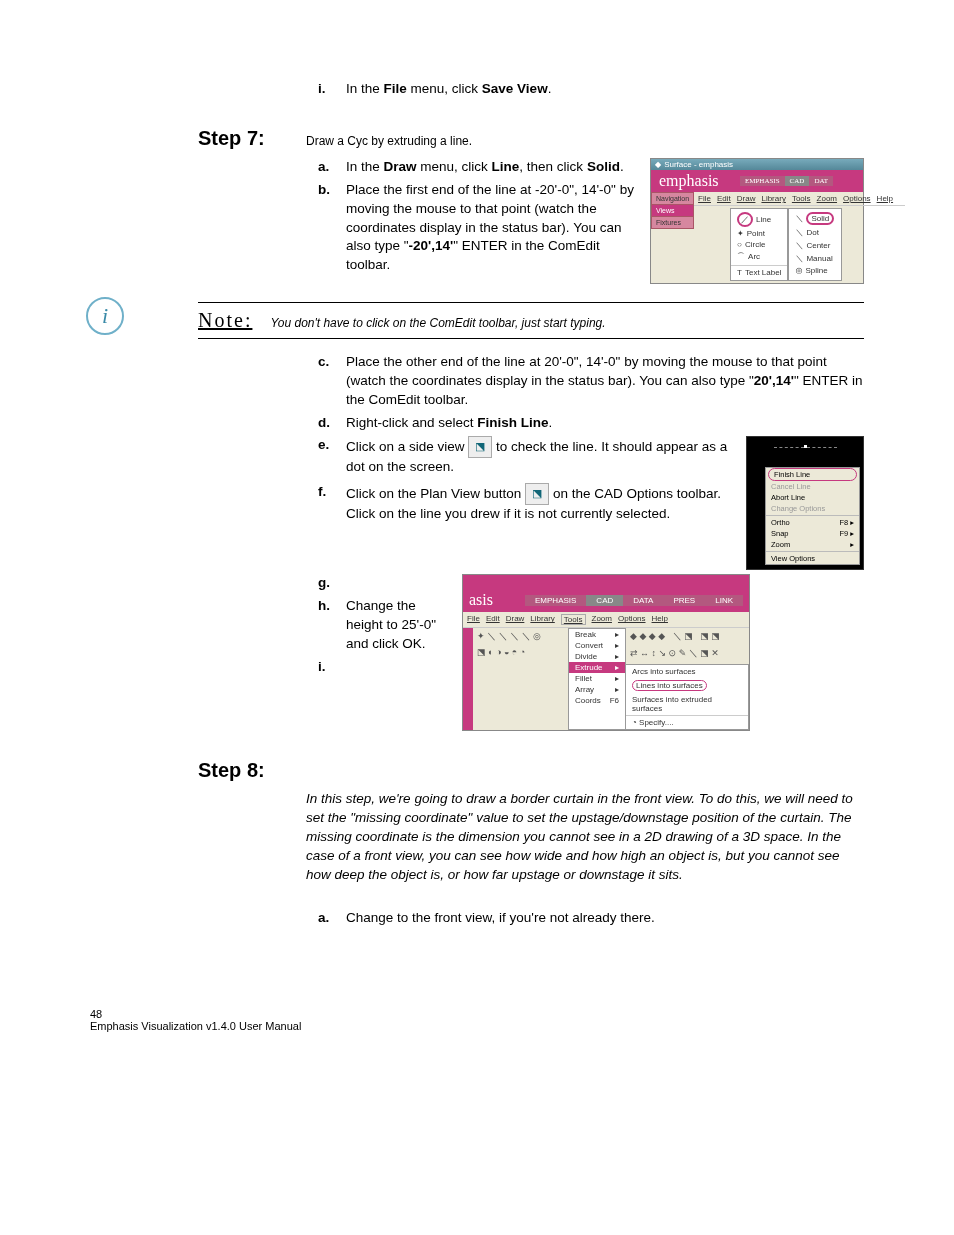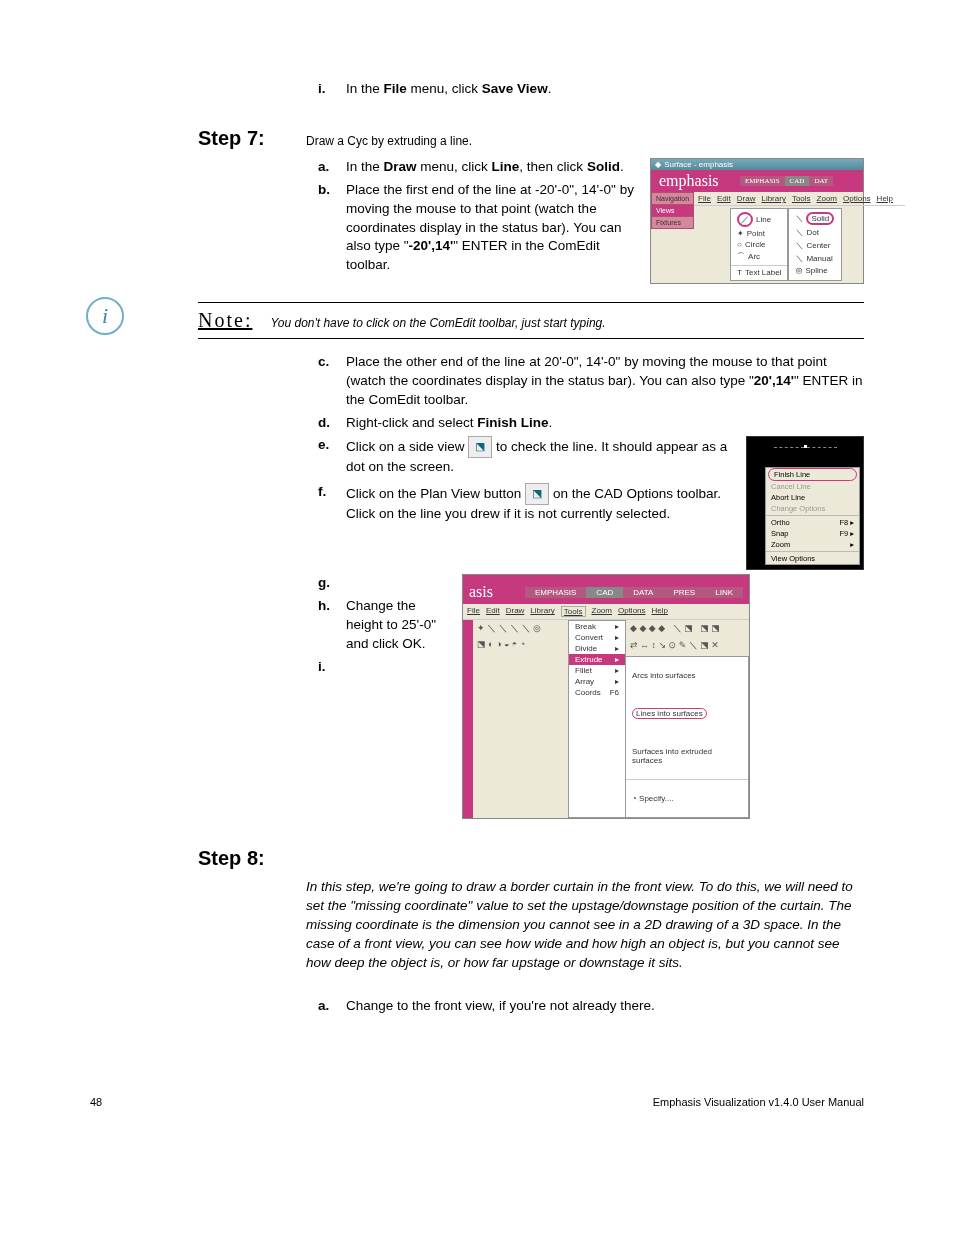--- a/index.html
+++ b/index.html
@@ -139,44 +139,45 @@
   .ss2-menu hr { border:none; border-top:1px solid #bbb; margin:1px 0;}
   .inline-icon {
     display:inline-block; width:22px; height:20px;
     background:#eee; border:1px solid #aaa;
     vertical-align: middle;
     position:relative;
     font-size:11px; text-align:center; line-height:18px;
     color:#167;
   }
   .ss3 { width:286px; font-size:8px; }
-  .ss3-logo { background:#c6397f; color:#fff; font-family:Georgia,serif; font-size:16px; padding:8px 6px 3px; display:flex; align-items:center;}
+  .ss3-logo { background:#c6397f; color:#fff; font-family:Georgia,serif; font-size:16px; padding:16px 6px 3px; display:flex; align-items:center;}
   .ss3-logo .tabs { display:flex; margin-left:auto; gap:-1px;}
   .ss3-logo .tab { font-size:8px; padding:1px 10px; background:#b3587f; color:#fff; font-family:Arial;}
   .ss3-body { background:#ece9d8;}
   .ss3-menubar{ padding:2px 4px; display:flex; gap:6px; font-size:8px; border-bottom:1px solid #ccc;}
   .ss3-row { display:flex;}
   .ss3-tb { padding:2px 4px; display:flex; gap:2px; align-items:center; font-size:9px; color:#555;}
   .ss3-dd { background:#fff; border:1px solid #999; width:56px; margin-left:-1px;}
   .ss3-dd div{ padding:1px 6px; display:flex; justify-content:space-between;}
   .ss3-dd .hl { background:#c6397f; color:#fff;}
   .ss3-sub{ background:#fff; border:1px solid #999; flex:1; margin-left:-1px;}
-  .ss3-sub div{ padding:14px 6px;}
+  .ss3-sub div{ padding:2px 6px;}
   .ss3-sub .circ{ border:1px solid #c6397f; border-radius:10px; display:inline-block; padding:0 3px;}
   .ss3-side { width:10px; background:#c6397f;}
   .step8-intro {
     font-style: italic;
     font-size: 13.5px;
     line-height:1.4;
     margin: 8px 0 24px;
   }
   .footer {
     display:flex; justify-content:space-between;
     font-size: 11px;
     margin-top: 80px;
+    flex-direction: column;
   }
   .u { text-decoration: underline;}
 </style>
 </head>
 <body>
 
 <div class="page">
 
   <div class="content-col">
     <div class="sub-indent">

